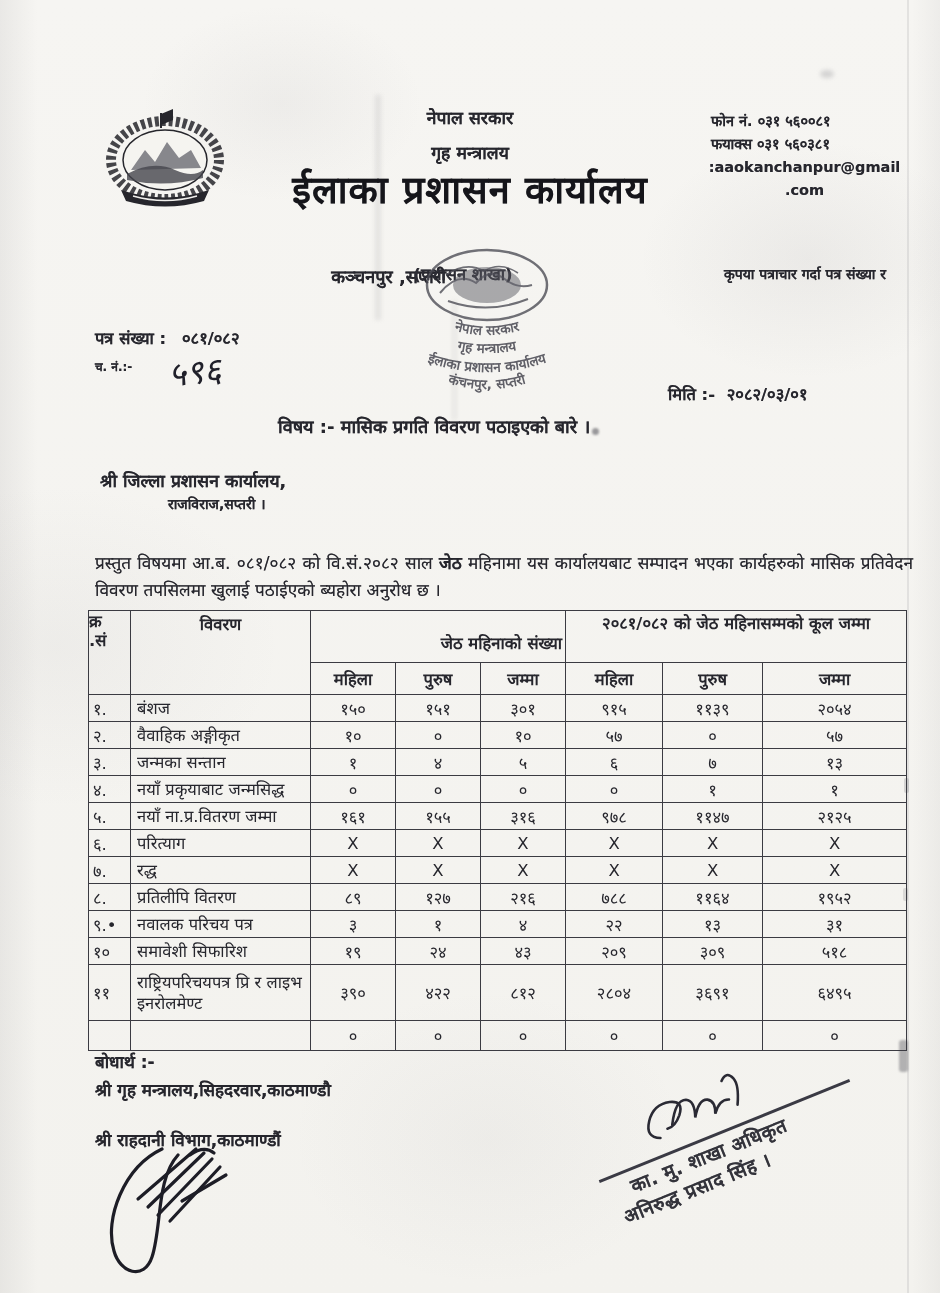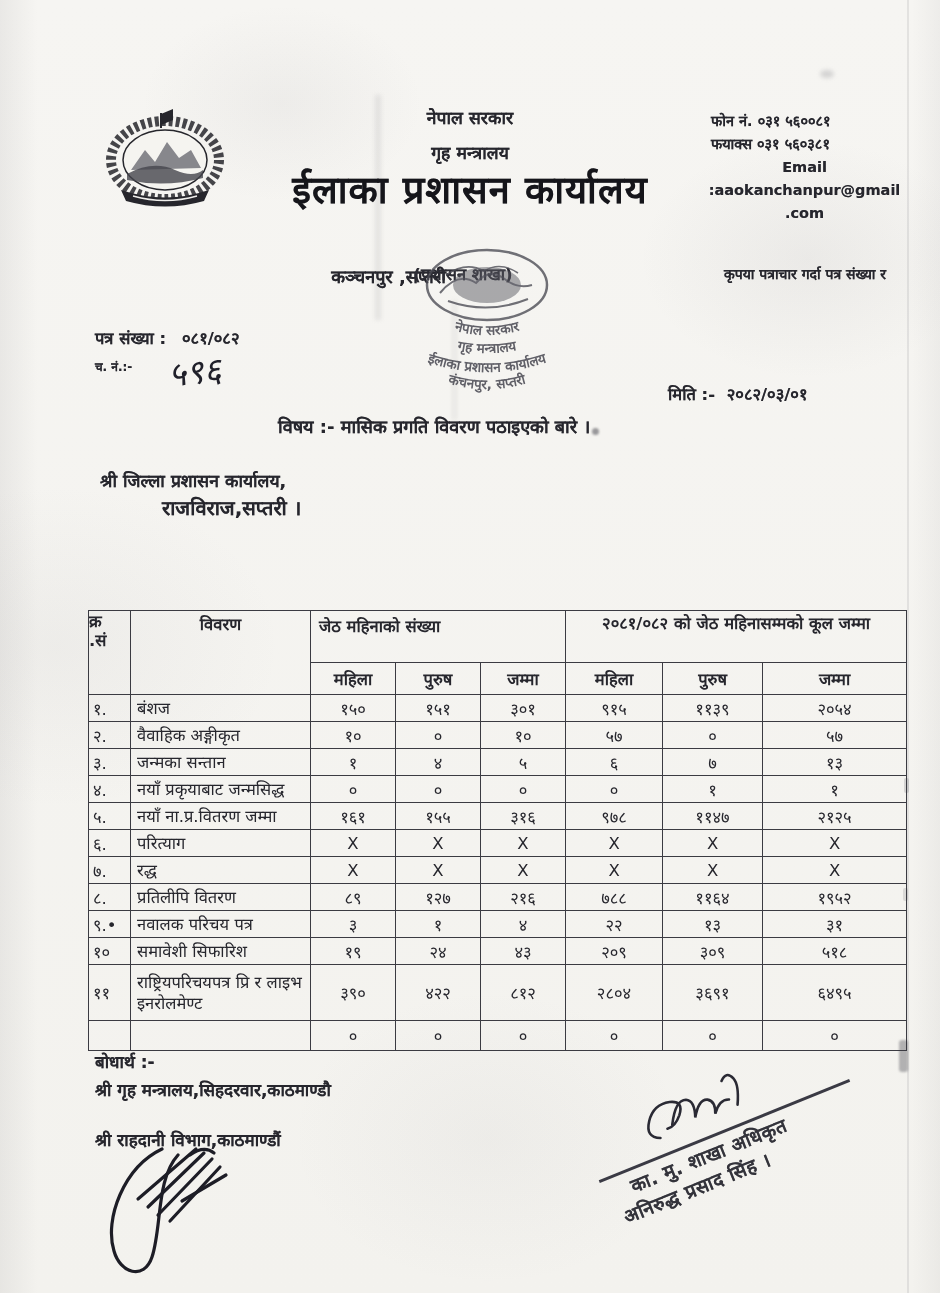--- a/index.html
+++ b/index.html
@@ -35,30 +35,30 @@
   .contact .ph{padding-left:14px;}
   .contact .em{text-align:center;font-weight:700;}
   .note{left:695px;top:263px;width:220px;text-align:center;font-size:14px;font-weight:600;line-height:22px;}
   
   .refno{left:95px;top:326px;font-size:16.5px;font-weight:700;}
   .chno{left:95px;top:358px;font-size:12px;font-weight:700;}
   .hand{left:168px;top:348px;font-size:34px;font-weight:400;color:#20202a;transform:rotate(-6deg);font-family:"DejaVu Serif","Liberation Serif",serif;font-style:italic;}
   .date{left:668px;top:382px;font-size:16.5px;font-weight:700;}
   .subject{left:278px;top:414px;font-size:18px;font-weight:700;}
   .addr1{left:100px;top:468px;font-size:17.5px;font-weight:600;}
-  .addr2{left:162px;top:494px;font-size:20px;font-weight:600;}
+  .addr2{left:168px;top:494px;font-size:14px;font-weight:600;}
   .bodytext{left:95px;top:550px;width:818px;font-size:17.2px;line-height:27px;text-align:justify;font-weight:500;}
   
   .tblwrap{left:88px;top:610px;}
   table{border-collapse:collapse;table-layout:fixed;width:818px;}
   td{border:1.7px solid #3b3b42;font-size:16.5px;text-align:center;padding:1px 3px;vertical-align:middle;color:#26262d;overflow:hidden;}
   tr.h1{height:52px;} tr.h1 td{font-weight:700;font-size:16.5px;}
   td.snh{vertical-align:top;text-align:left;padding-left:0;line-height:19px;}
   td.dsh{vertical-align:top;}
-  td.g1{vertical-align:top;text-align:left;padding-left:8px;padding-top:3px;}
+  td.g1{vertical-align:top;text-align:right;padding-left:8px;padding-top:20px;}
   td.g2{vertical-align:top;line-height:23px;}
   tr.h2{height:32px;} tr.h2 td{font-weight:700;}
   tr.dr{height:27px;}
   tr.dr11{height:56px;}
   tr.zr{height:30px;}
   td.desc{text-align:left;padding-left:6px;line-height:21px;}
   td.sn{text-align:left;padding-left:4px;}
   
   .cclabel{left:95px;top:1050px;font-size:17px;font-weight:700;}
   .cc0{left:95px;top:1078px;font-size:17px;font-weight:600;}
@@ -103,21 +103,20 @@
 
   <div class="abs gov ink">नेपाल सरकार</div>
   <div class="abs min ink">गृह मन्त्रालय</div>
   <div class="abs office ink">ईलाका प्रशासन कार्यालय</div>
   <div class="abs loc ink">कञ्चनपुर ,सप्तरी</div>
   <div class="abs branch ink">(प्रशासन शाखा)</div>
 
   <div class="abs contact ink">
     <div class="ph">फोन नं. ०३१ ५६००८१</div>
     <div class="ph">फयाक्स ०३१ ५६०३८१</div>
-    <div class="em">Email</div>
     <div class="em">:aaokanchanpur@gmail</div>
     <div class="em">.com</div>
   </div>
   <div class="abs note ink">
     <div>कृपया पत्राचार गर्दा पत्र संख्या र</div>
     <div></div>
   </div>
 
   <div class="abs sealwrap">
     <svg width="250" height="165" viewBox="0 0 250 165">
@@ -152,20 +151,23 @@
   <div class="abs date ink">
     <span>मिति :-</span>
     <span style="margin-left:6px;">२०८२/०३/०१</span>
   </div>
 
   <div class="abs subject ink">विषय :- मासिक प्रगति विवरण पठाइएको बारे ।</div>
 
   <div class="abs addr1 ink">श्री जिल्ला प्रशासन कार्यालय,</div>
   <div class="abs addr2 ink">राजविराज,सप्तरी ।</div>
 
+  <div class="abs bodytext ink">
+    <span>प्रस्तुत विषयमा आ.ब. ०८१/०८२ को वि.सं.२०८२ साल </span><b>जेठ</b><span> महिनामा यस कार्यालयबाट सम्पादन भएका कार्यहरुको मासिक प्रतिवेदन विवरण तपसिलमा खुलाई पठाईएको ब्यहोरा अनुरोध छ ।</span>
+  </div>
 
   <div class="abs tblwrap">
     <table>
       <colgroup>
         <col style="width:42px">
           <col style="width:180px">
         <col style="width:85px">
           <col style="width:85px">
           <col style="width:85px">
         <col style="width:97px">

